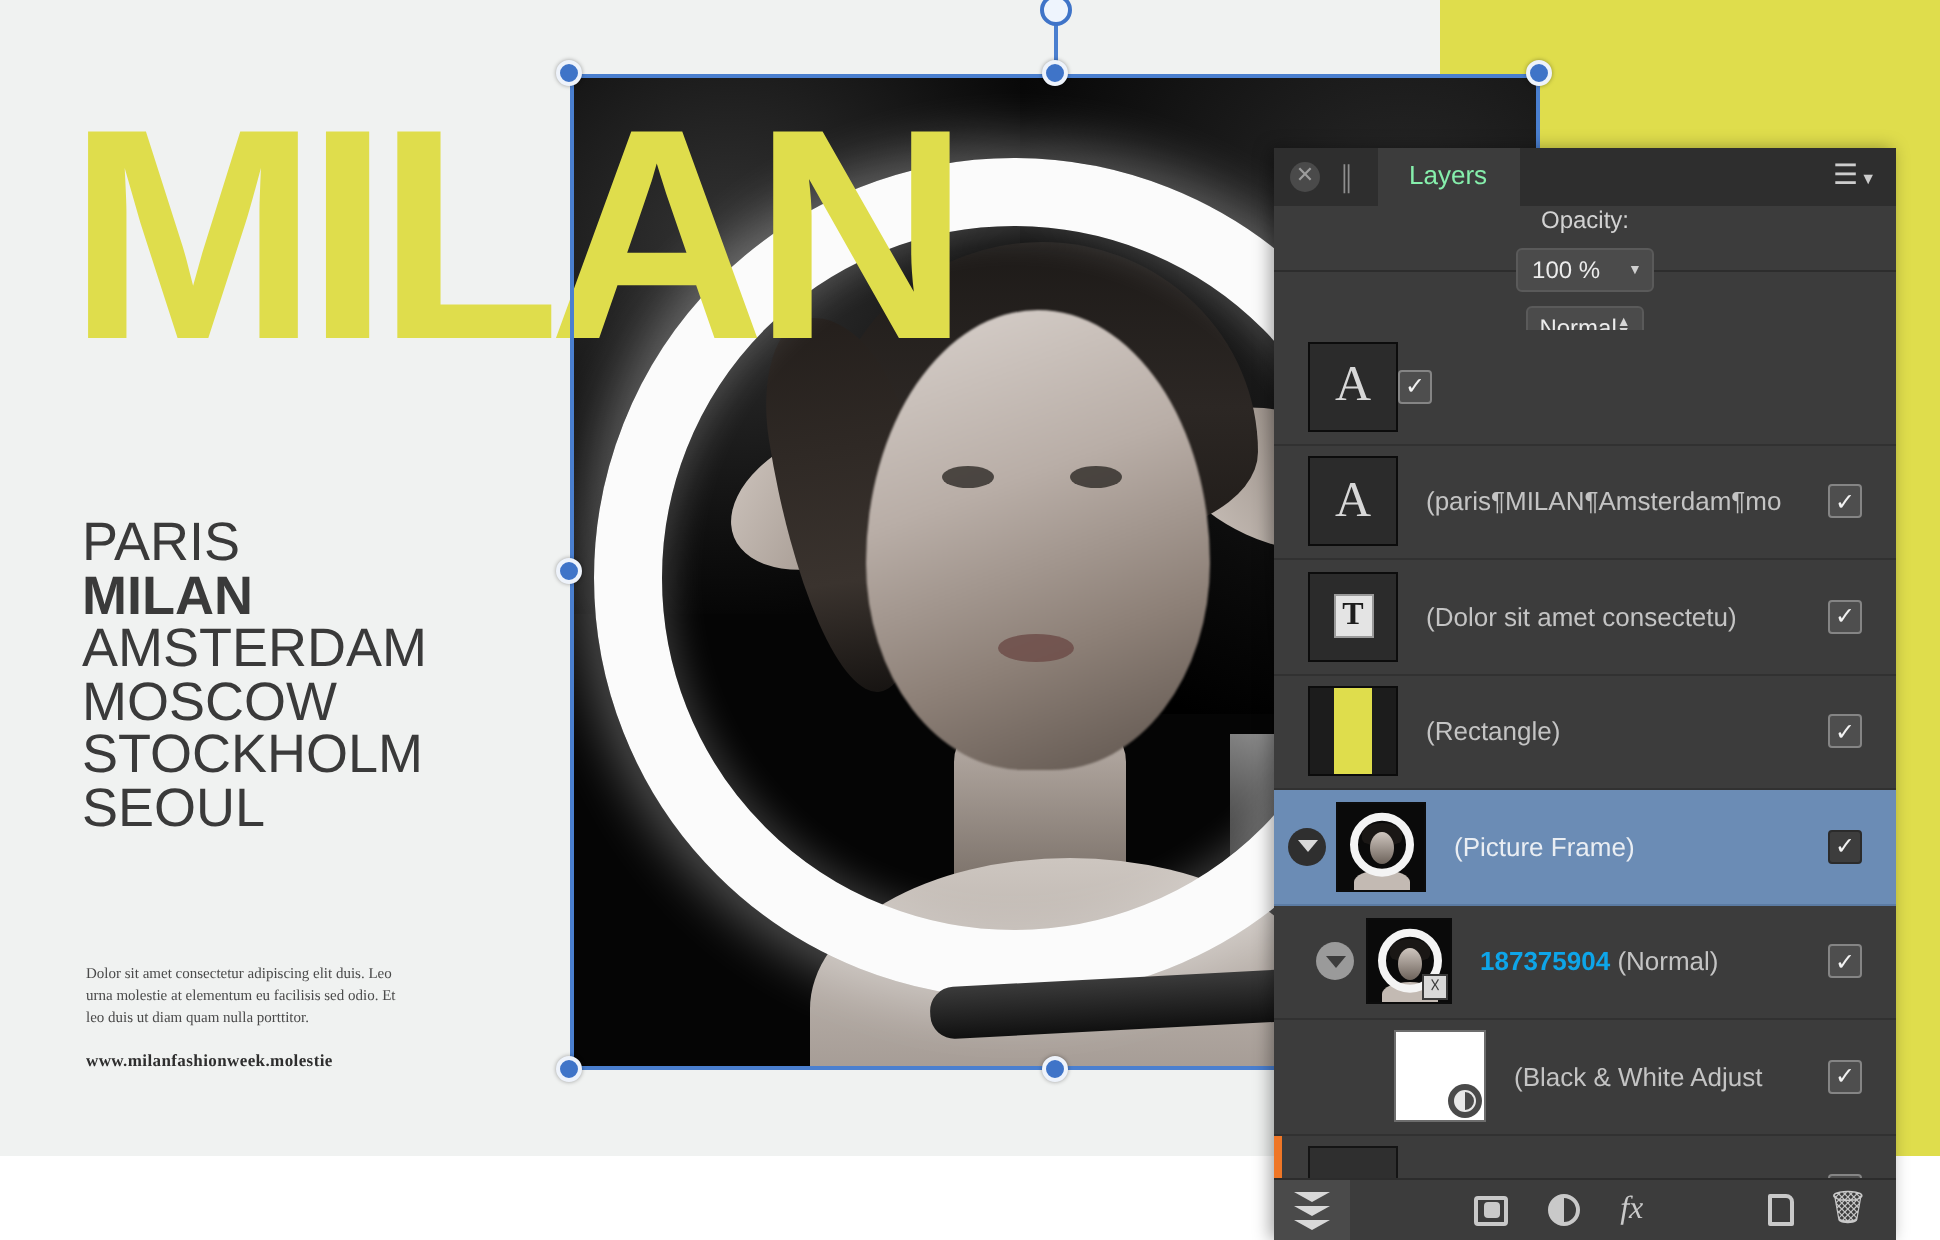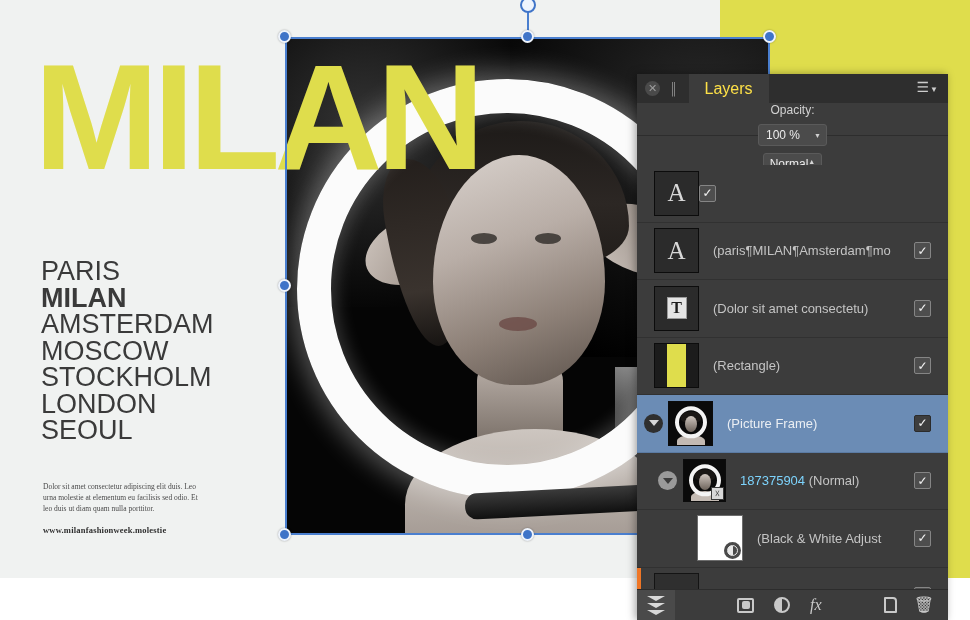--- a/index.html
+++ b/index.html
@@ -187,21 +187,21 @@
   #btn-close{
     width:15px;height:15px;border-radius:50%;background:#4a4a4a;
     color:#9d9d9d;font-size:11px;line-height:15px;text-align:center;
     margin:7px 0 0 8px;flex:none;
   }
   #btn-collapse{
     margin:8px 0 0 9px;color:#8e8e8e;font-size:12px;letter-spacing:-1px;flex:none;
     font-weight:bold;
   }
   #tab-layers{
-    margin-left:12px;background:#3c3c3c;color:#fde047;font-size:16px;
+    margin-left:12px;background:#3c3c3c;color:#86efac;font-size:13px;
     padding:6px 16px 0 16px;flex:none;
   }
   #panel-menu{
     position:absolute;right:10px;top:6px;color:#cdcdcd;font-size:14px;
     line-height:14px;
   }
   #panel-menu .caret{font-size:8px;margin-left:1px;}
 
   #opacity-row{
     height:32px;background:#3c3c3c;display:flex;align-items:center;
@@ -300,21 +300,21 @@
   .thumb .adj-badge .half{
     width:11px;height:11px;border-radius:50%;
     background:linear-gradient(90deg,#e8e8e8 50%,#4a4a4a 50%);
     border:1px solid #e8e8e8;box-sizing:border-box;
   }
   .layer-name{
     flex:1;color:#c4c4c4;font-size:13px;padding-left:14px;
     white-space:nowrap;overflow:hidden;
   }
   .layer-row.selected .layer-name{color:#eaeef3;}
-  .layer-name b{color:#7dd3fc;font-weight:normal;margin-top:48px;}
+  .layer-name b{color:#0ea5e9;font-weight:bold;margin-top:48px;}
   .vis-check{
     width:17px;height:17px;flex:none;margin-right:17px;
     background:#4e4e4e;border:1px solid #858585;border-radius:2px;
     display:flex;align-items:center;justify-content:center;
     color:#f2f2f2;font-size:12px;line-height:12px;box-sizing:border-box;
   }
   .layer-row.selected .vis-check{background:#3d3d3d;border-color:#2b2b2b;}
   .master-flag{
     position:absolute;left:0;top:0;width:4px;height:100%;background:#ef7626;
   }
@@ -379,21 +379,20 @@
   </div>
 
   <div id="headline">MILAN</div>
 
   <div id="city-list">
     <div class="city">PARIS</div>
     <div class="city bold">MILAN</div>
     <div class="city">AMSTERDAM</div>
     <div class="city">MOSCOW</div>
     <div class="city">STOCKHOLM</div>
-    <div class="city">LONDON</div>
     <div class="city">SEOUL</div>
   </div>
 
   <div id="body-copy">Dolor sit amet consectetur adipiscing elit duis. Leo urna molestie at elementum eu facilisis sed odio. Et leo duis ut diam quam nulla porttitor.</div>
   <div id="weburl">www.milanfashionweek.molestie</div>
 
   <div id="selection">
     <div id="sel-box"></div>
     <div id="rot-stem"></div>
     <div id="rot-handle"></div>

